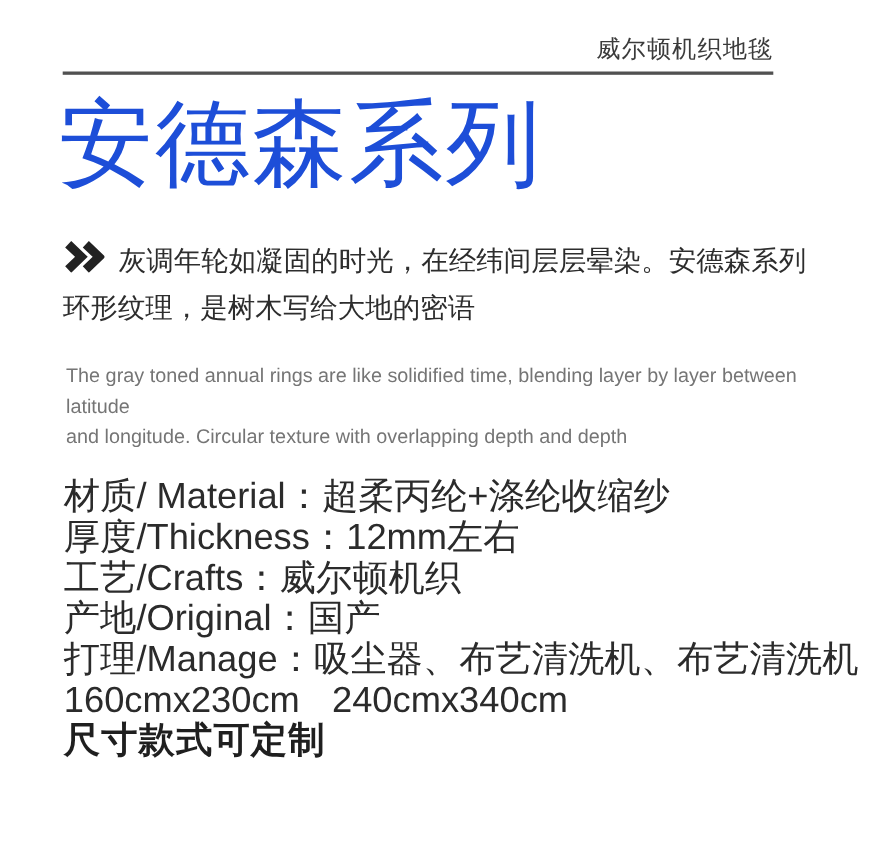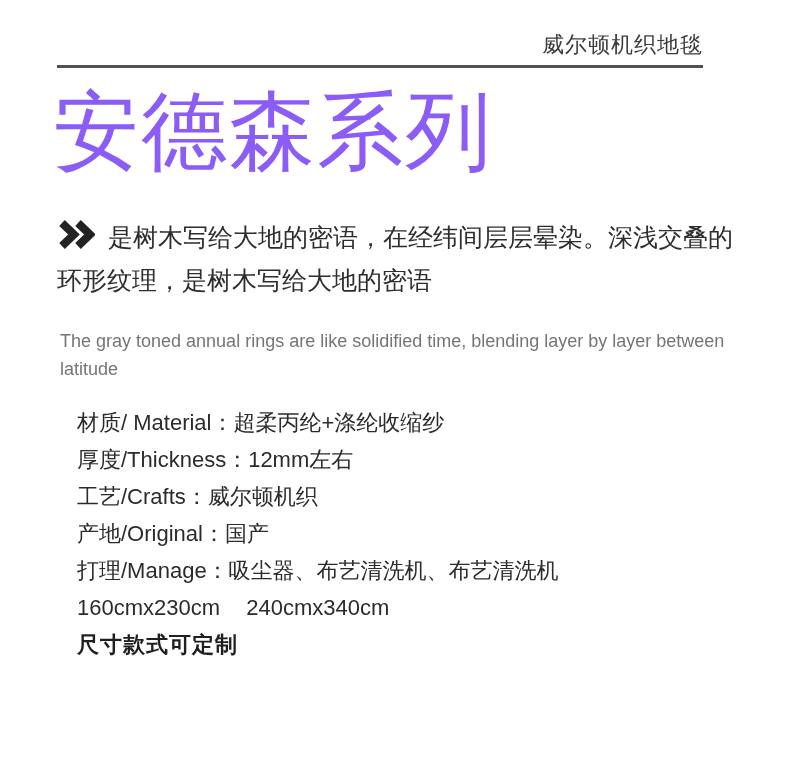--- a/index.html
+++ b/index.html
@@ -29,21 +29,21 @@
     border-top: 3px solid #515151;
     height: 0;
   }
   
   .series-title {
     margin: 16px 40px 0 53px;
     font-size: 86px;
     line-height: 1.1;
     font-weight: normal;
     letter-spacing: 2px;
-    color: #8b5cf6;
+    color: #1d4ed8;
     white-space: nowrap;
   }
   
   .intro-zh {
     margin: 38px 55px 0 57px;
     font-size: 25px;
     line-height: 40px;
     color: #2d2d2d;
   }
   .chevrons-icon {
@@ -53,22 +53,22 @@
   }
   
   .intro-en {
     margin: 27px 55px 0 60px;
     font-size: 18px;
     line-height: 28px;
     color: #757575;
   }
   
   .spec-block {
-    margin: 21px 40px 0 77px;
-    font-size: 22px;
+    margin: 21px 40px 0 58px;
+    font-size: 33px;
     line-height: 37px;
     color: #2b2b2b;
   }
   .spec-line { white-space: nowrap; }
   .size-row span { display: inline-block; }
   .size-row .size-b { margin-left: 20px; }
   .size-row.row2 .size-b { margin-left: 14px; }
   .custom-note {
     font-weight: bold;
     color: #1f1f1f;
@@ -85,26 +85,27 @@
   <hr class="top-rule">
 
   <h1 class="series-title">安德森系列</h1>
 
   <p class="intro-zh">
     <span class="chevrons-icon">
       <svg width="38" height="29" viewBox="0 0 38 29" aria-hidden="true">
         <path d="M5 3 L17 14.5 L5 26" stroke="#222222" stroke-width="8" fill="none"></path>
         <path d="M21 3 L33 14.5 L21 26" stroke="#222222" stroke-width="8" fill="none"></path>
       </svg>
-    </span><span>是树木写给大地的密语，在经纬间层层晕染。深浅交叠的</span><br>
+    </span><span>灰调年轮如凝固的时光，在经纬间层层晕染。安德森系列</span><br>
     <span>环形纹理，是树木写给大地的密语</span>
   </p>
 
   <p class="intro-en">
     <span>The gray toned annual rings are like solidified time, blending layer by layer between latitude</span><br>
+    <span>and longitude. Circular texture with overlapping depth and depth</span>
   </p>
 
   <div class="spec-block">
     <div class="spec-line">材质/ Material：超柔丙纶+涤纶收缩纱</div>
     <div class="spec-line">厚度/Thickness：12mm左右</div>
     <div class="spec-line">工艺/Crafts：威尔顿机织</div>
     <div class="spec-line">产地/Original：国产</div>
     <div class="spec-line">打理/Manage：吸尘器、布艺清洗机、布艺清洗机</div>
 
     <div class="size-row row1">

